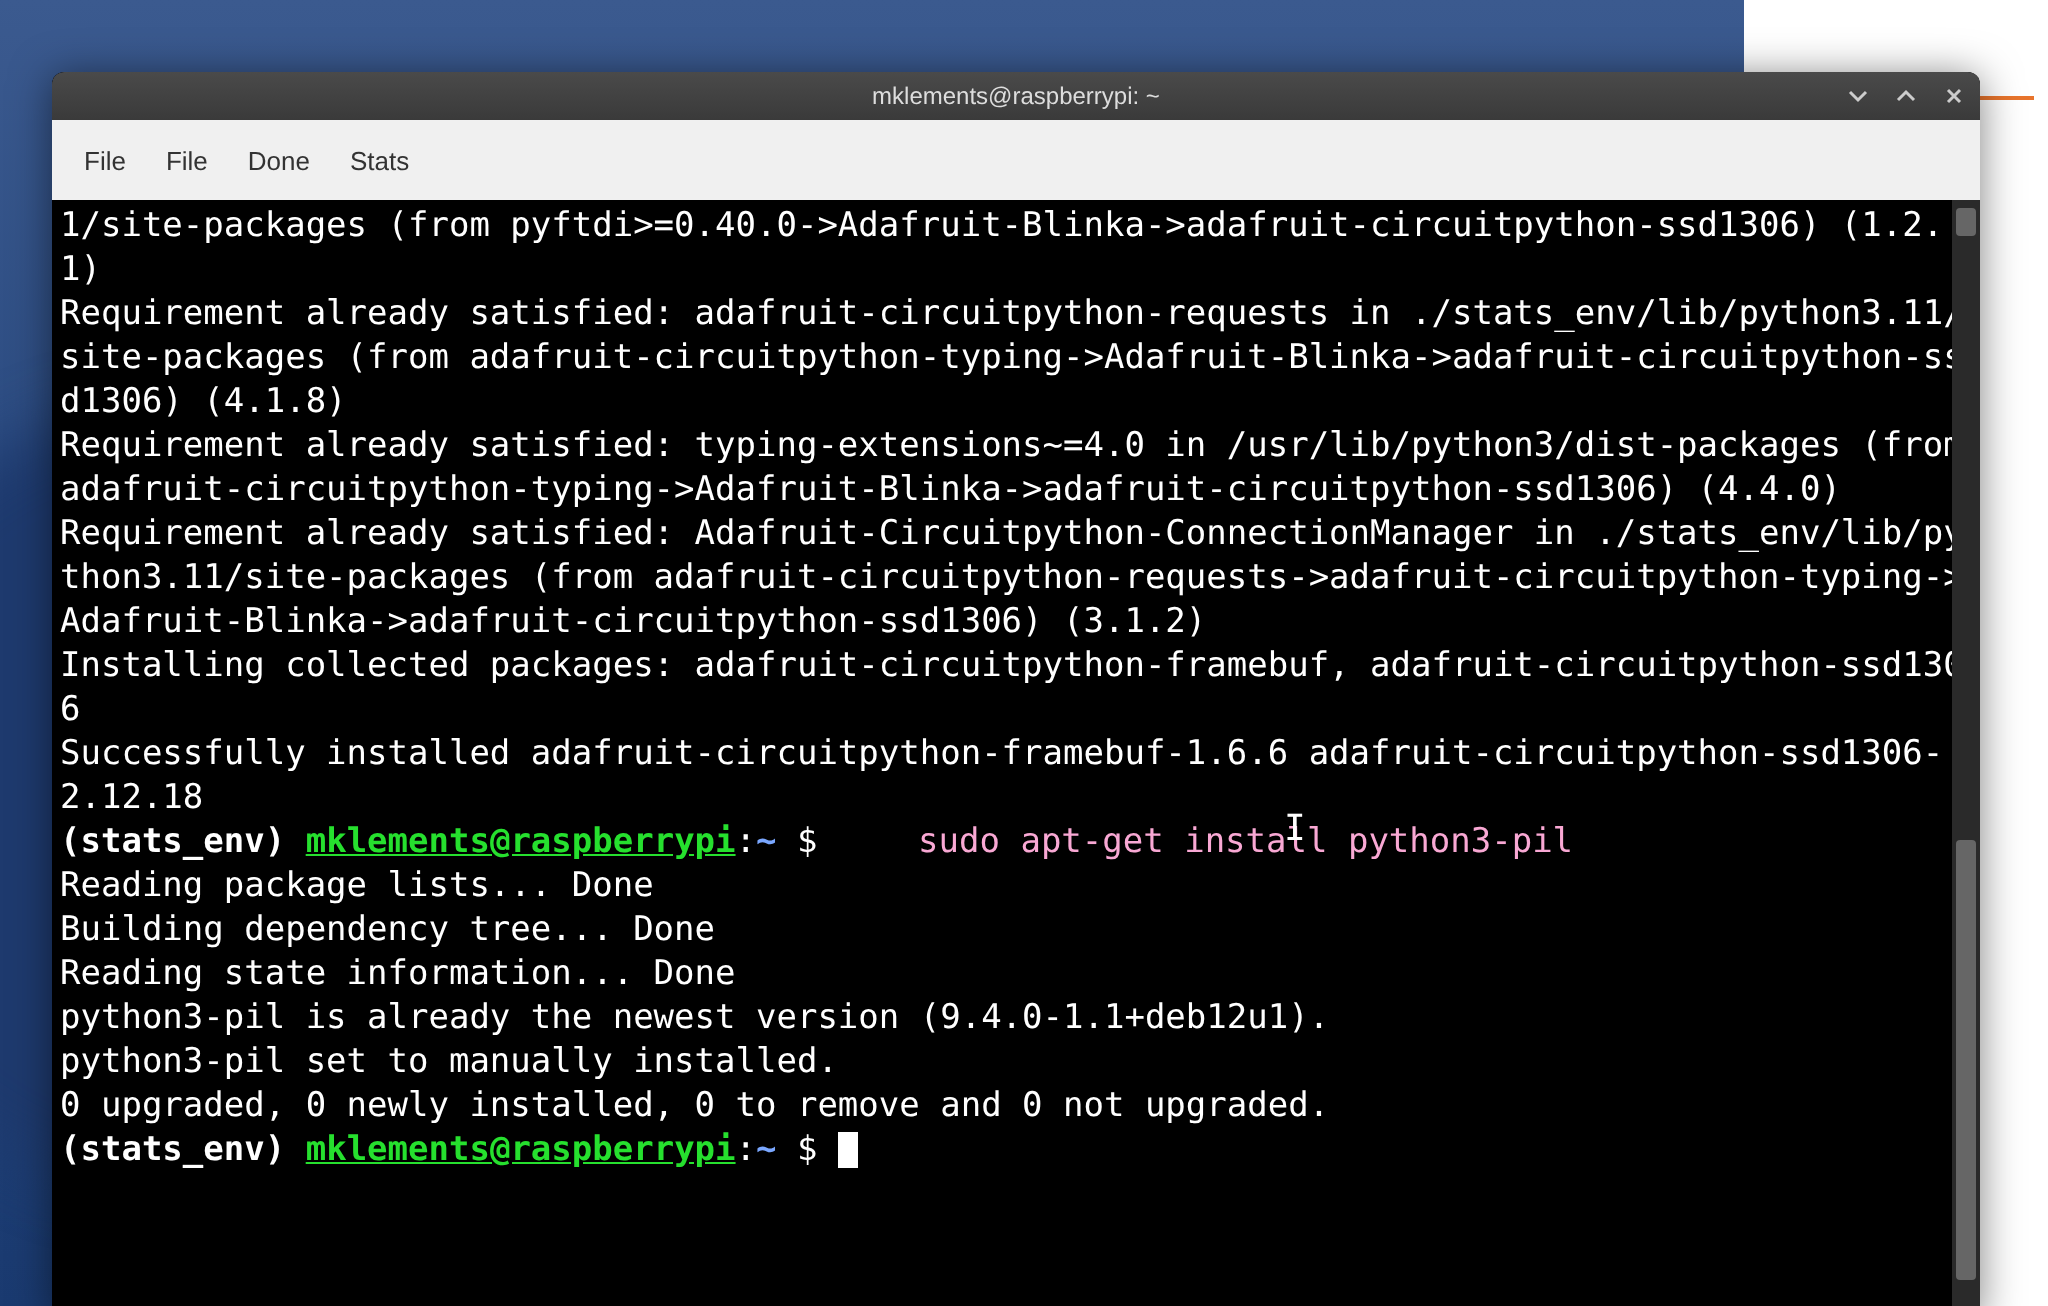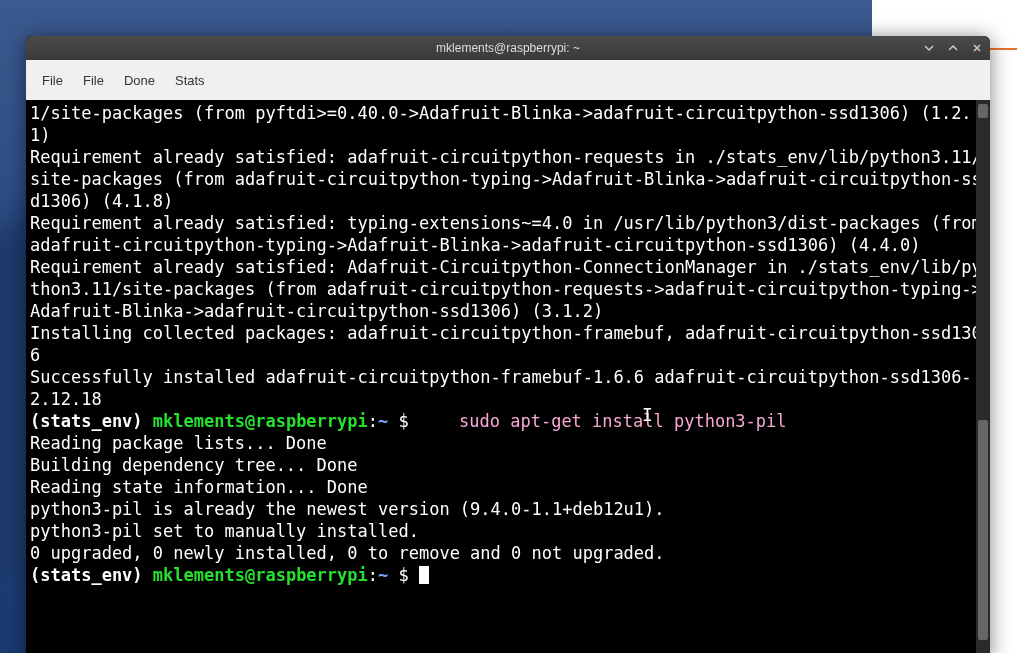--- a/index.html
+++ b/index.html
@@ -101,21 +101,21 @@
     font-family: "DejaVu Sans Mono", "Consolas", monospace;
     font-size: 17px;
     line-height: 22px;
     padding: 2px 4px;
     white-space: pre-wrap;
     word-break: break-all;
     position: relative;
     overflow: hidden;
   }
   .prompt-venv { color: #fff; font-weight: bold; }
-  .prompt-user { color: #26e02e; font-weight: bold;}
+  .prompt-user { color: #26e02e; font-weight: bold; text-decoration: underline;}
   .prompt-colon { color: #fff; }
   .prompt-path { color: #7aa7ff; font-weight: bold;}
   .prompt-dollar { color: #fff; }
   .cmd { color: #f9a8d4; margin-left: 40px; }
   .cursor {
     display: inline-block;
     width: 10px;
     height: 18px;
     background: #fff;
     vertical-align: text-bottom;

